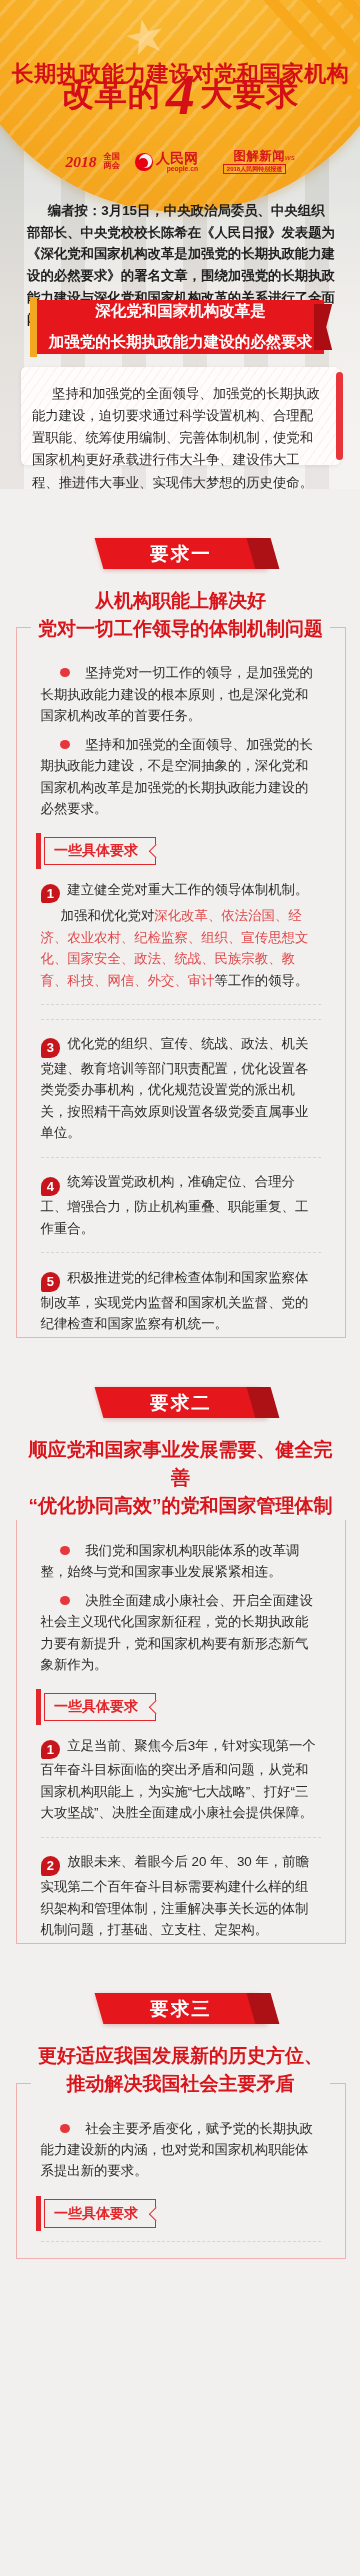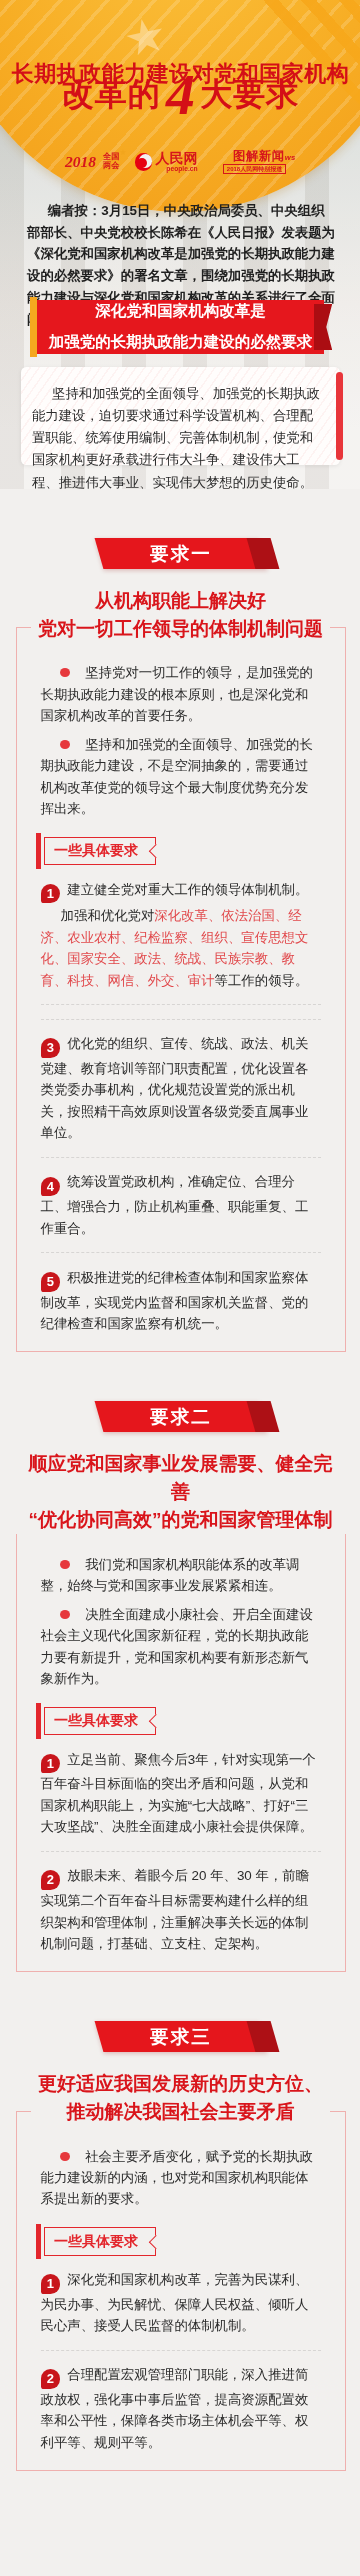--- a/index.html
+++ b/index.html
@@ -40,21 +40,21 @@
   .lh-stack i{font-style:normal;}
   .lh-star{position:absolute;right:-7.2px;top:-6.2px;color:#f2a51d;font-size:8.2px;}
   .people{gap:3.1px;}
   .pp-mark{width:17.5px;height:17.5px;border-radius:50%;background:#e60012;position:relative;display:inline-block;}
   .pp-mark::after{content:"";position:absolute;left:3.6px;top:1px;width:13.4px;height:13.4px;border-radius:50%;background:#f3f1ef;}
   .pp-mark::before{content:"";position:absolute;left:2.1px;top:4.6px;width:10.3px;height:10.3px;border-radius:50%;background:#e60012;z-index:2;}
   .pp-txt{display:inline-flex;flex-direction:column;line-height:1;}
   .pp-txt b{font-family:"Liberation Serif","DejaVu Serif",serif;font-size:14px;}
   .pp-txt i{font-style:normal;font-size:6.7px;font-weight:bold;align-self:flex-end;}
   .tujie{flex-direction:column;align-items:flex-start;line-height:1;}
-  .tj-top{font-size:12.4px;font-weight:bold;letter-spacing:0.5px;padding-left:20px;}
+  .tj-top{font-size:12.4px;font-weight:normal;letter-spacing:0.5px;padding-left:20px;}
   .tj-top i{font-style:italic;font-size:7.7px;}
   .tj-sub{font-size:6px;font-weight:bold;border:1px solid #d6161c;padding:1px 3.1px;margin-top:1.5px;}
   
   .ednote{position:absolute;top:200px;left:27px;right:24px;margin:0;
     font-size:13.4px;line-height:1.62;color:#1f1f1f;text-indent:1.55em;font-weight:bold;}
   .ednote b{color:#1f1f1f;}
   
   .ribbon{position:absolute;top:300px;left:37px;right:37px;height:54px;background:#e5171d;
     display:flex;flex-direction:column;justify-content:space-between;text-align:center;z-index:1;}
   .ribbon::before{content:"";position:absolute;left:-6.7px;top:-2.6px;bottom:-2.6px;width:6.7px;background:#f5a81f;}
@@ -75,21 +75,21 @@
   .badge{position:relative;height:31px;background:#e5161c;transform:skewX(16deg);
     box-shadow:0 1.5px 4.1px rgba(150,20,20,0.25);}
   .badge::after{content:"";position:absolute;right:-12.4px;top:0;bottom:0;width:24px;background:#ad1015;z-index:-1;}
   .badge span{display:block;transform:skewX(-16deg);text-align:center;line-height:31px;
     color:#fff;font-size:18.5px;font-weight:bold;letter-spacing:2.1px;}
   .sec-title{position:relative;z-index:2;width:fit-content;max-width:319px;margin:17.5px auto 0;
     text-align:center;color:#d9151b;font-size:19px;font-weight:bold;line-height:1.48;
     background:#f2f0ee;padding:0 7.2px;}
   .sec-title span{display:block;}
   .sec-title span:empty{display:none;}
-  .sec-box{border:1px solid #efb0ae;margin:-15.5px 15.5px 0;padding:34px 24px 17px;position:relative;z-index:1;}
+  .sec-box{border:1px solid #efb0ae;margin:-15.5px 15.5px 0;padding:34px 24px 3px;position:relative;z-index:1;}
   .bullet{margin:0 0 7.2px;font-size:13.4px;line-height:1.6;color:#2b2b2b;text-indent:1.45em;}
   .dot{display:inline-block;width:9.8px;height:8.8px;border-radius:50%;background:#e6383c;margin-right:15.5px;}
   .tag{position:relative;width:fit-content;margin:17.5px 0 13.4px 3.1px;border:1.5px solid #e3262c;
     padding:4.1px 17.5px 4.1px 9.3px;color:#e3262c;font-size:14px;font-weight:bold;background:transparent;}
   .tag::before{content:"";position:absolute;left:-8.2px;top:-4.6px;bottom:-4.6px;width:4.6px;background:#e3262c;}
   .tag::after{content:"";position:absolute;right:-5.7px;top:50%;width:8.8px;height:8.8px;background:#f2f0ee;
     transform:translateY(-50%) rotate(45deg);border-left:1.5px solid #e3262c;border-bottom:1.5px solid #e3262c;}
   .item{font-size:13.4px;line-height:1.6;color:#2b2b2b;}
   .item p{margin:0;}
   .item .item-cont{text-indent:1.5em;margin-top:2.1px;}
@@ -155,21 +155,21 @@
       <div class="badge">
         <span>要求一</span>
       </div>
     </div>
   <div class="sec-title">
     <span>从机构职能上解决好</span>
     <span>党对一切工作领导的体制机制问题</span>
   </div>
   <div class="sec-box">
     <p class="bullet"><span class="dot"></span><span>坚持党对一切工作的领导，是加强党的长期执政能力建设的根本原则，也是深化党和国家机构改革的首要任务。</span></p>
-    <p class="bullet"><span class="dot"></span><span>坚持和加强党的全面领导、加强党的长期执政能力建设，不是空洞抽象的，需要通过机构改革使党的领导这个最大制度优势充分发挥出来。</span></p>
+    <p class="bullet"><span class="dot"></span><span>坚持和加强党的全面领导、加强党的长期执政能力建设，不是空洞抽象的，深化党和国家机构改革是加强党的长期执政能力建设的必然要求。</span></p>
     <div class="tag"><span>一些具体要求</span></div>
 
     <div class="item">
       <p><span class="pin">1</span><span>建立健全党对重大工作的领导体制机制。</span></p>
       <p class="item-cont"><span>加强和优化党对</span><span class="red">深化改革、依法治国、经济、农业农村、纪检监察、组织、宣传思想文化、国家安全、政法、统战、民族宗教、教育、科技、网信、外交、审计</span><span>等工作的领导。</span></p>
     </div>
     <hr class="dash">
     <hr class="dash">
     <div class="item">
       <p><span class="pin">3</span><span>优化党的组织、宣传、统战、政法、机关党建、教育培训等部门职责配置，优化设置各类党委办事机构，优化规范设置党的派出机关，按照精干高效原则设置各级党委直属事业单位。</span></p>
@@ -217,23 +217,17 @@
       </div>
     </div>
   <div class="sec-title">
     <span>更好适应我国发展新的历史方位、</span>
     <span>推动解决我国社会主要矛盾</span>
   </div>
   <div class="sec-box">
     <p class="bullet"><span class="dot"></span><span>社会主要矛盾变化，赋予党的长期执政能力建设新的内涵，也对党和国家机构职能体系提出新的要求。</span></p>
     <div class="tag"><span>一些具体要求</span></div>
 
-    <div class="item">
-      <p><span class="pin">1</span><span>深化党和国家机构改革，完善为民谋利、为民办事、为民解忧、保障人民权益、倾听人民心声、接受人民监督的体制机制。</span></p>
-    </div>
-    <hr class="dash">
-    <div class="item">
-      <p><span class="pin">2</span><span>合理配置宏观管理部门职能，深入推进简政放权，强化事中事后监管，提高资源配置效率和公平性，保障各类市场主体机会平等、权利平等、规则平等。</span></p>
-    </div>
+    <hr class="dash">
 
   </div>
 </div>
 
 
 </body></html>

